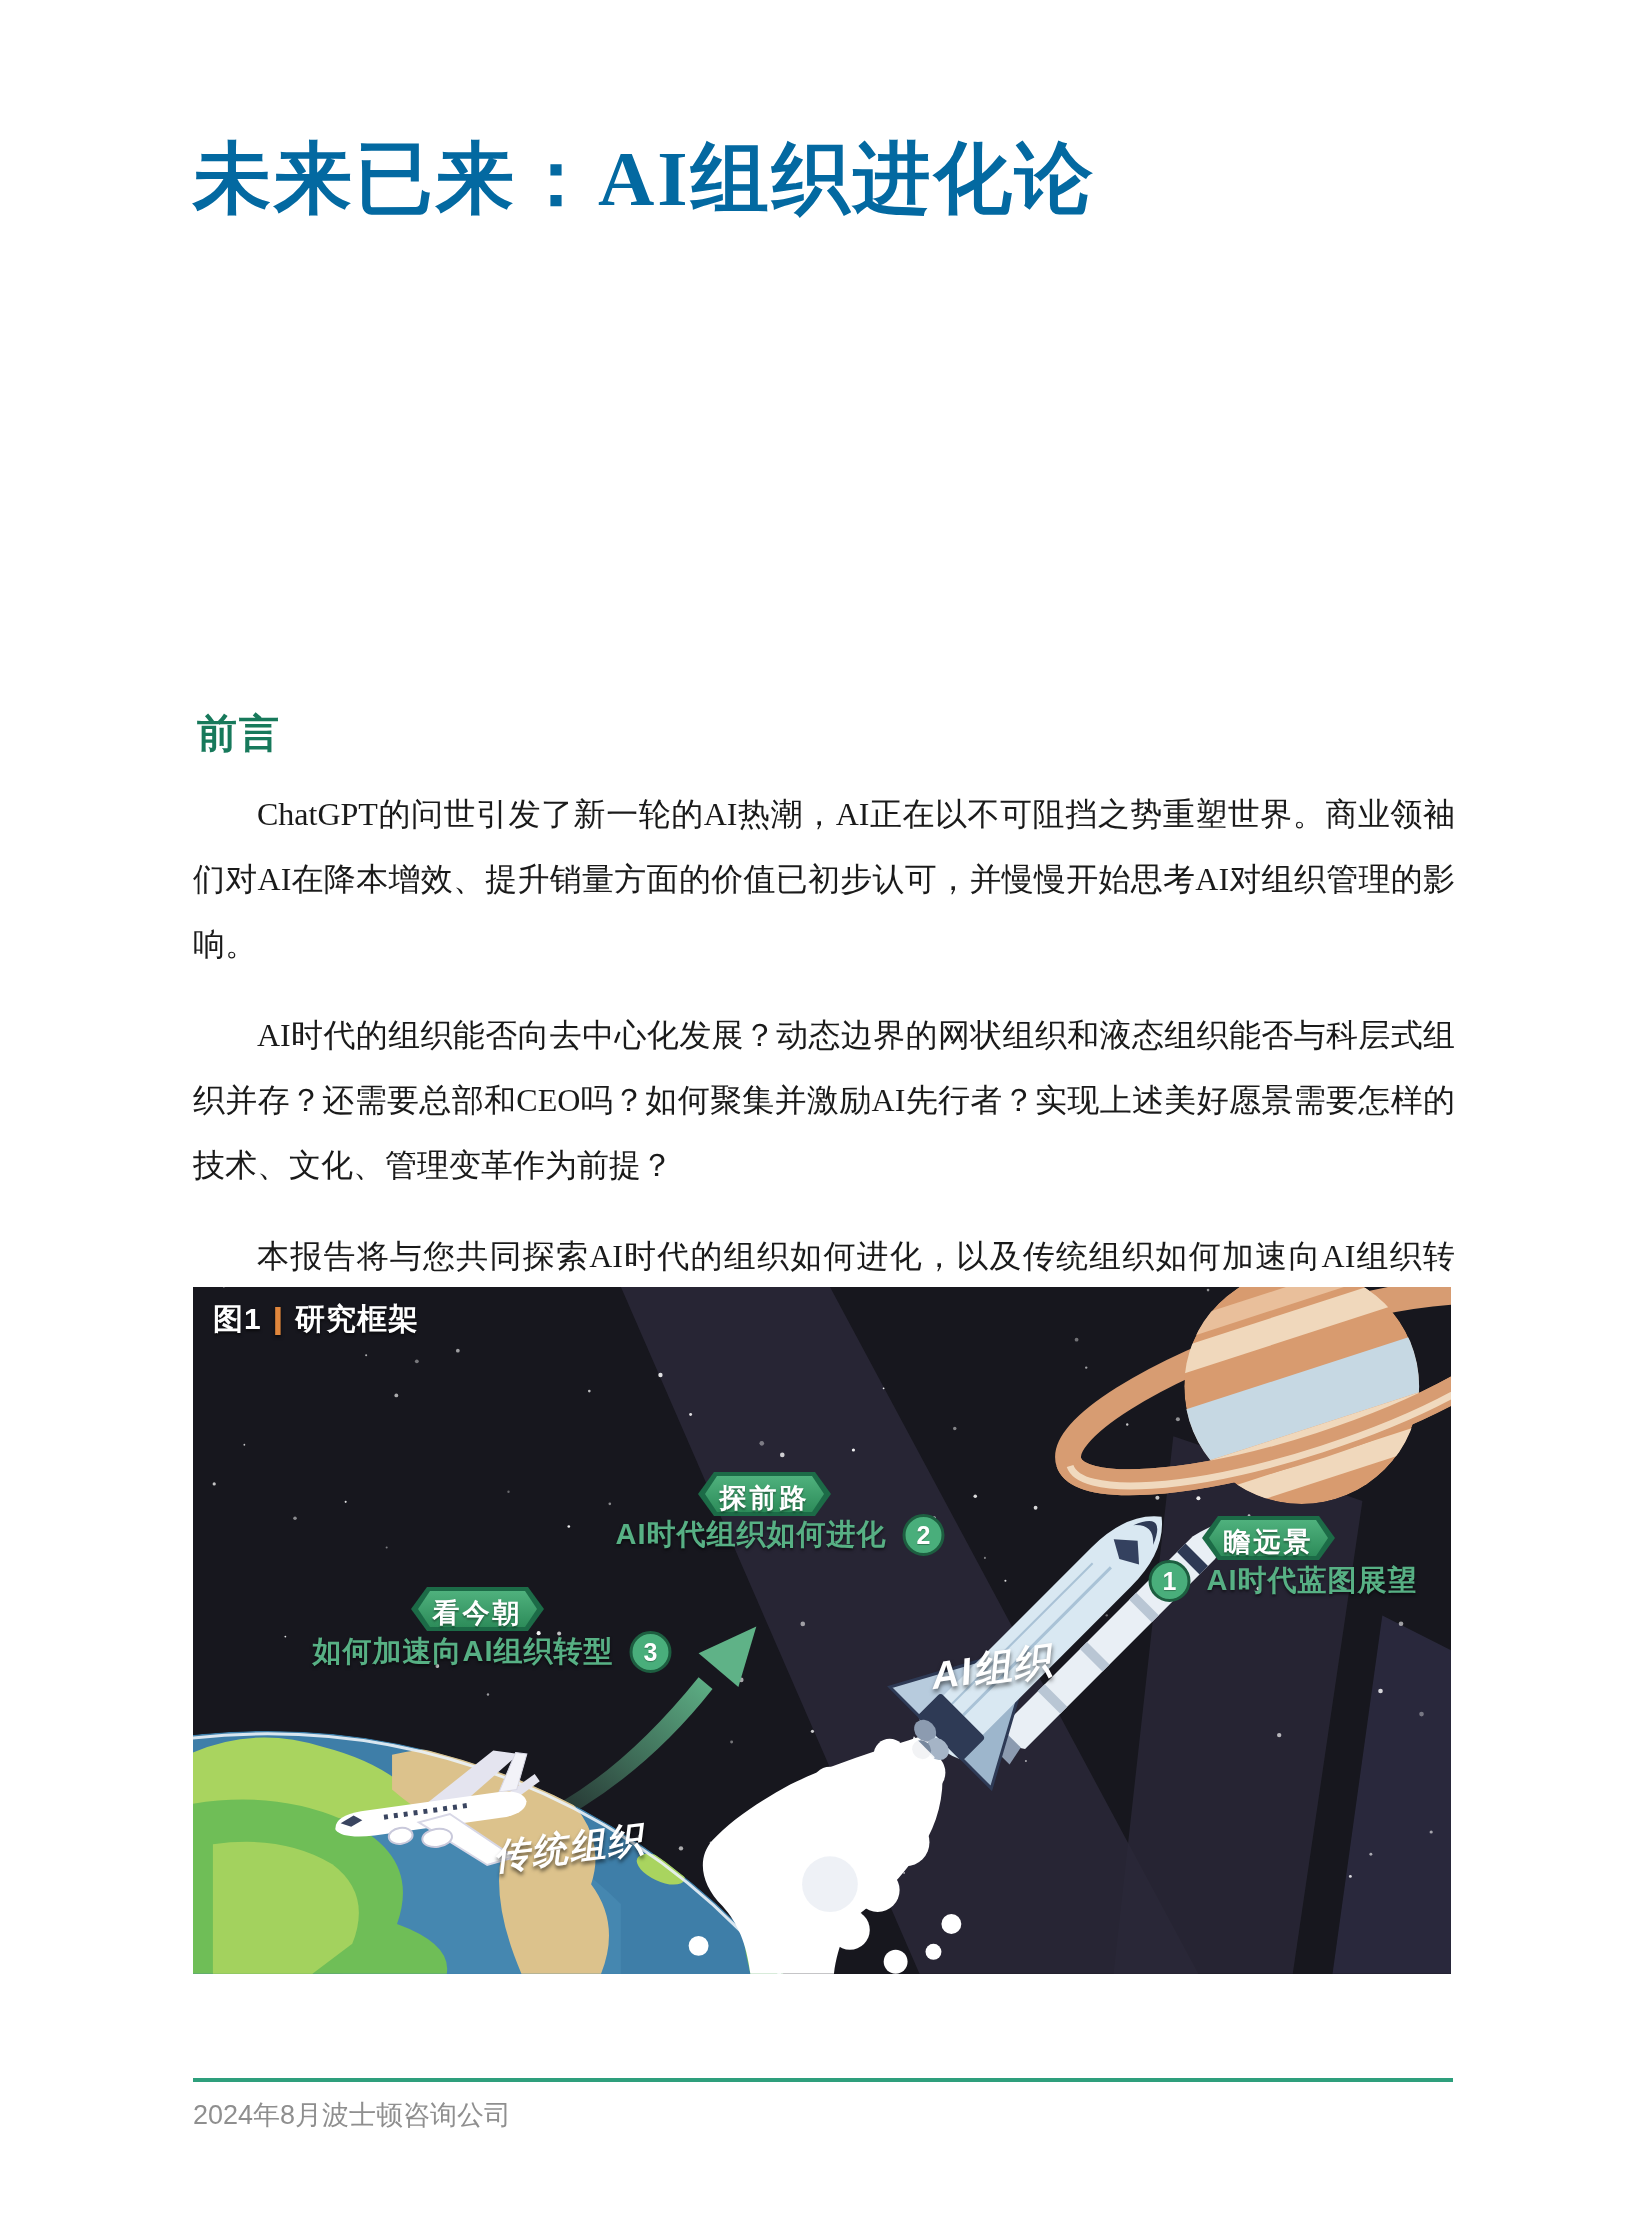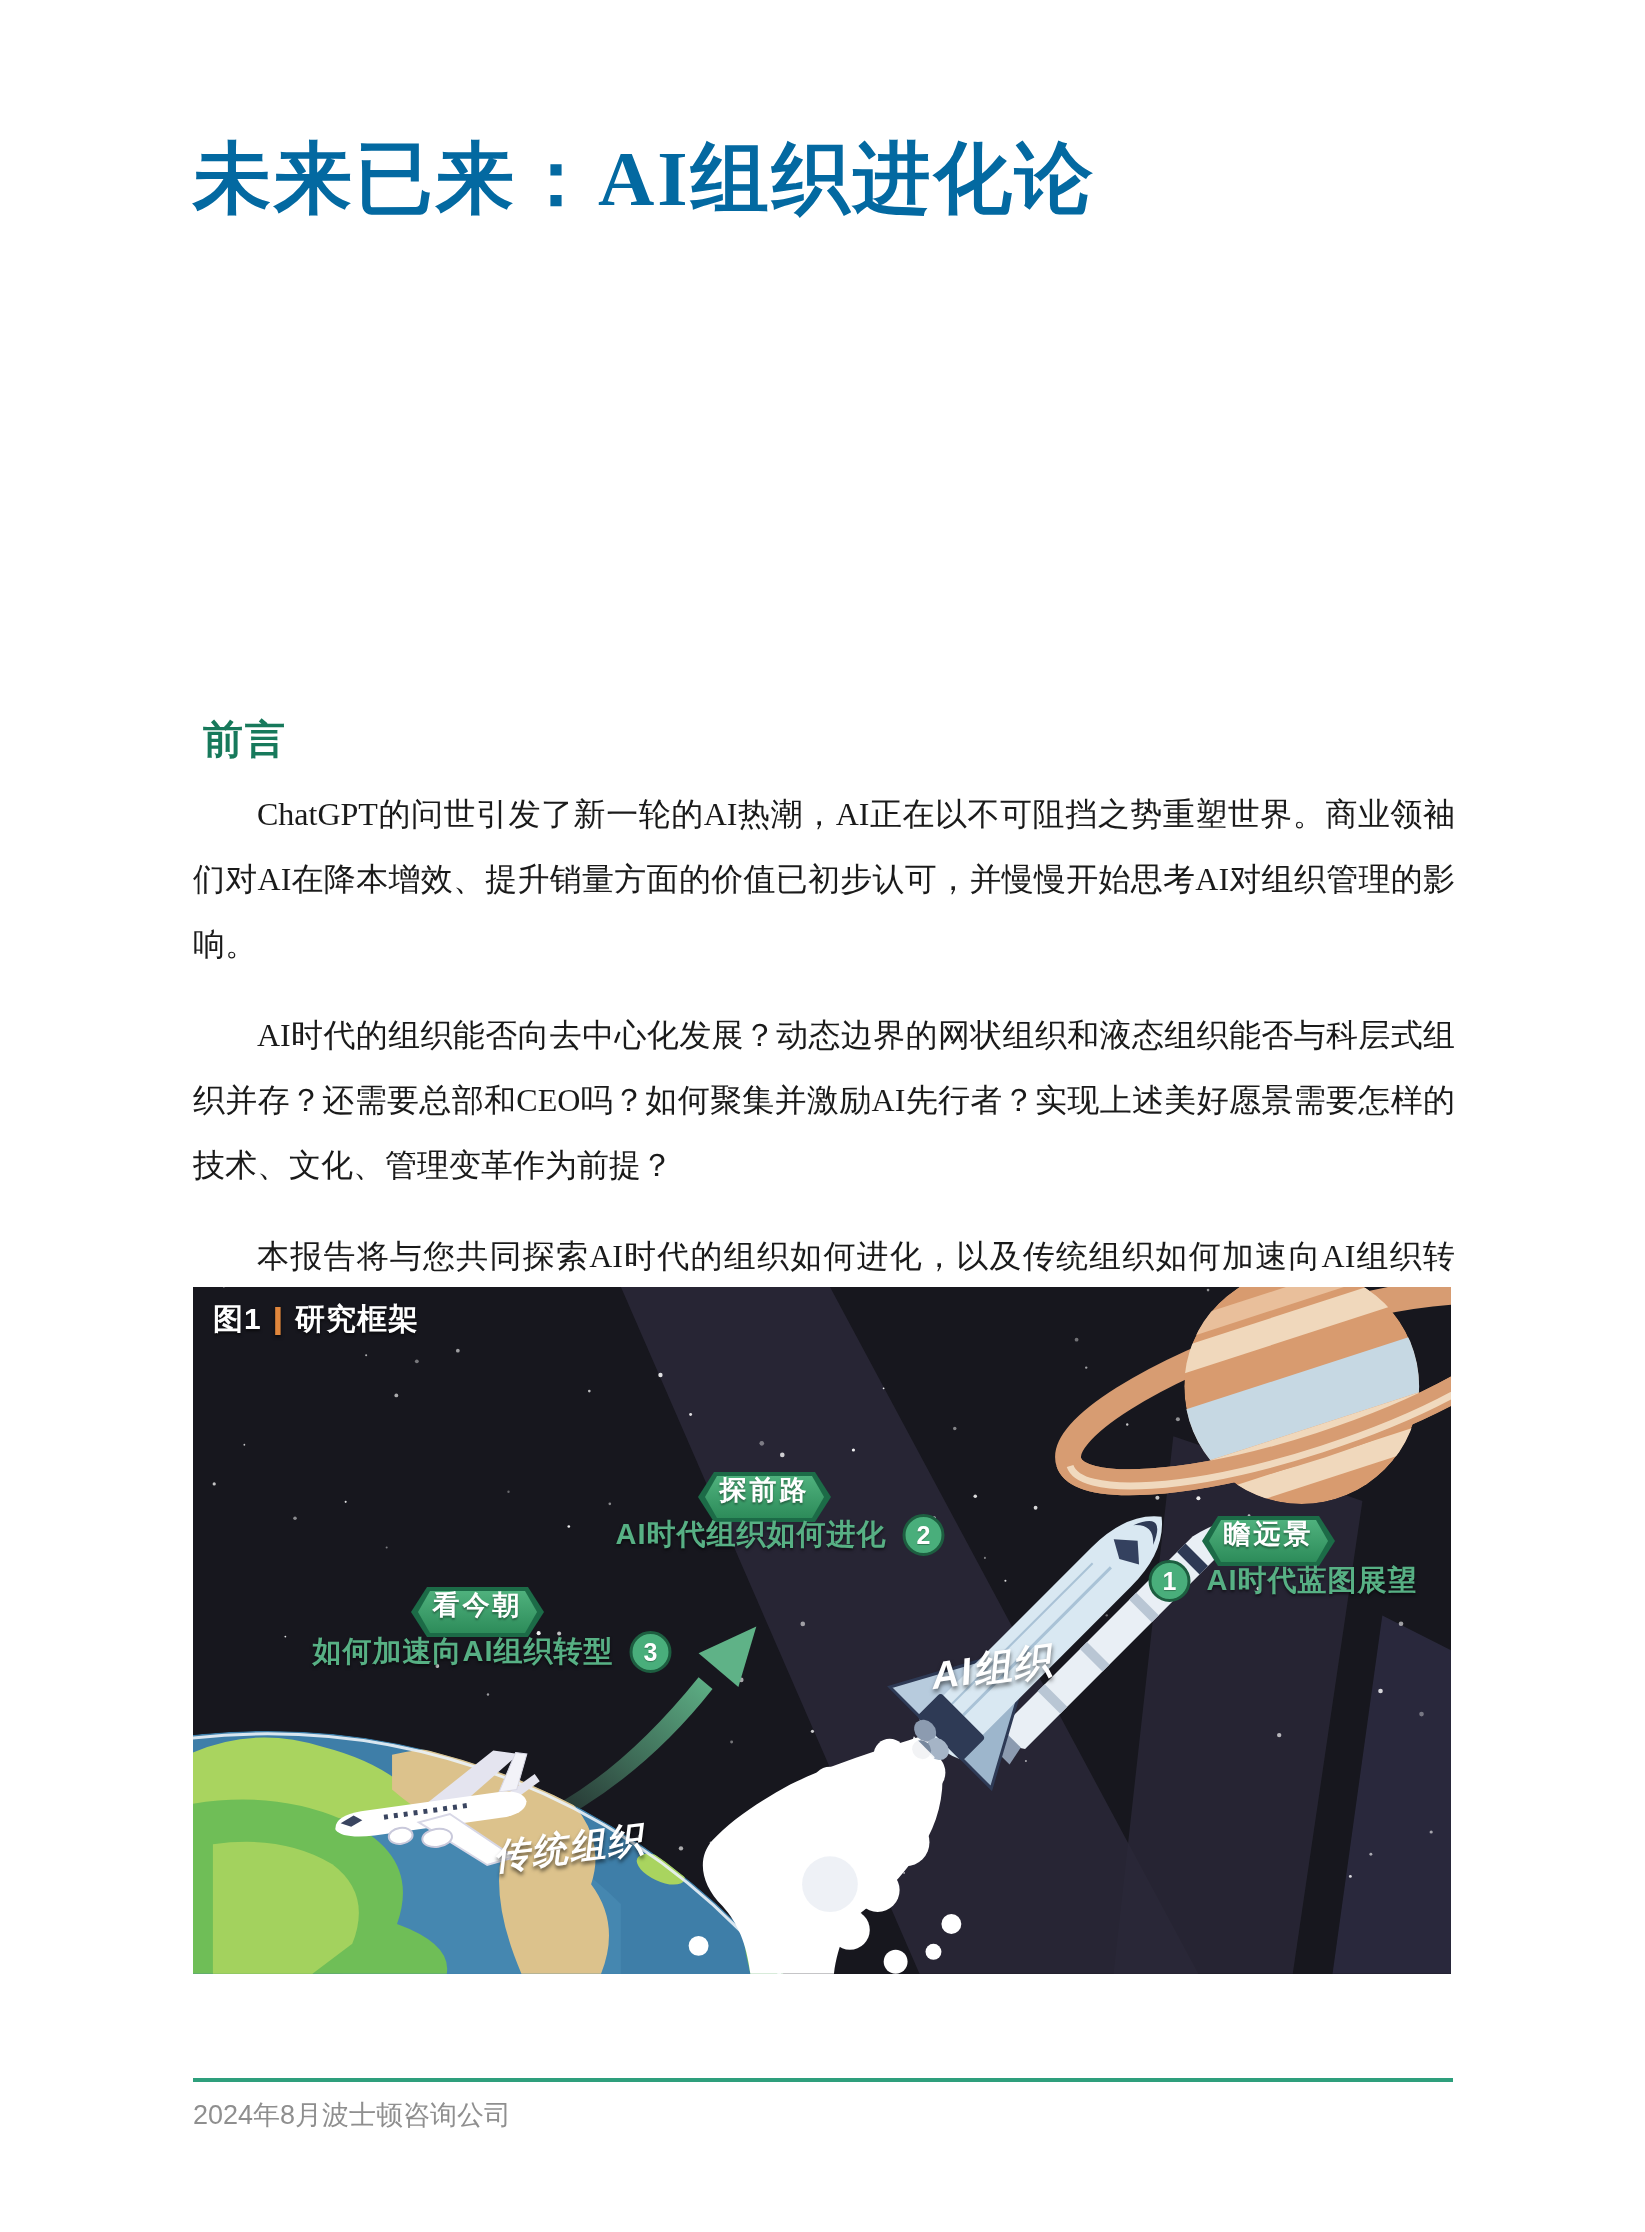--- a/index.html
+++ b/index.html
@@ -2,39 +2,39 @@
 <html><head>
 <meta charset="utf-8">
 <style>
   html,body{margin:0;padding:0;background:#ffffff;}
   .page{position:relative;width:1646px;height:2233px;background:#ffffff;overflow:hidden;
         font-family:"Liberation Serif","DejaVu Serif",serif;color:#1a1a1a;}
 
   .doc-title{position:absolute;left:193px;top:127px;margin:0;font-size:78px;font-weight:700;
              letter-spacing:3px;color:#0369a1;white-space:nowrap;}
 
-  .preface-heading{position:absolute;left:193px;top:702px;margin:10px;font-size:40px;font-weight:700;
+  .preface-heading{position:absolute;left:193px;top:702px;margin:4px;font-size:40px;font-weight:700;
                    color:#17795b;letter-spacing:2px;}
 
   .body-text{position:absolute;left:193px;top:782px;width:1262px;font-size:32px;line-height:65px;
              text-align:justify;}
   .body-text p{margin:0 0 26px 0;text-indent:2em;}
   .figref{color:#2fa183;text-decoration:none;cursor:pointer;}
 
   
   .figure{position:absolute;left:193px;top:1287px;width:1258px;height:687px;overflow:hidden;
           background:#17171e;font-family:"Liberation Sans","DejaVu Sans",sans-serif;}
   .scene{position:absolute;inset:0;z-index:0;}
 
   .fig-caption{position:absolute;left:20px;top:12px;z-index:3;display:flex;align-items:baseline;
                font-size:30px;font-weight:700;color:#ffffff;letter-spacing:1px;
                text-shadow:0 2px 3px rgba(0,0,0,.6);}
   .fig-caption .pipe{color:#e0863c;margin:0 12px;font-weight:700;transform:scaleX(1.4);}
 
-  .ribbon{position:absolute;z-index:3;height:50px;display:flex;align-items:flex-start;justify-content:center;
+  .ribbon{position:absolute;z-index:3;height:44px;display:flex;align-items:flex-end;justify-content:center;
           background:#1c6b47;
           clip-path:polygon(16px 0,calc(100% - 16px) 0,100% 50%,calc(100% - 16px) 100%,16px 100%,0 50%);}
   .ribbon::after{content:"";position:absolute;inset:4px 7px;background:linear-gradient(180deg,#4fb17d,#2d8c5a);
           clip-path:polygon(12px 0,calc(100% - 12px) 0,100% 50%,calc(100% - 12px) 100%,12px 100%,0 50%);}
   .ribbon span{position:relative;z-index:1;color:#fff;font-size:27px;font-weight:700;letter-spacing:3px;
           text-shadow:0 2px 2px rgba(0,0,0,.35);}
 
   .step-row{position:absolute;z-index:3;display:flex;align-items:center;gap:16px;
             transform:translateX(-50%);white-space:nowrap;}
   .step-text{color:#57b084;font-size:29px;font-weight:700;letter-spacing:1px;

